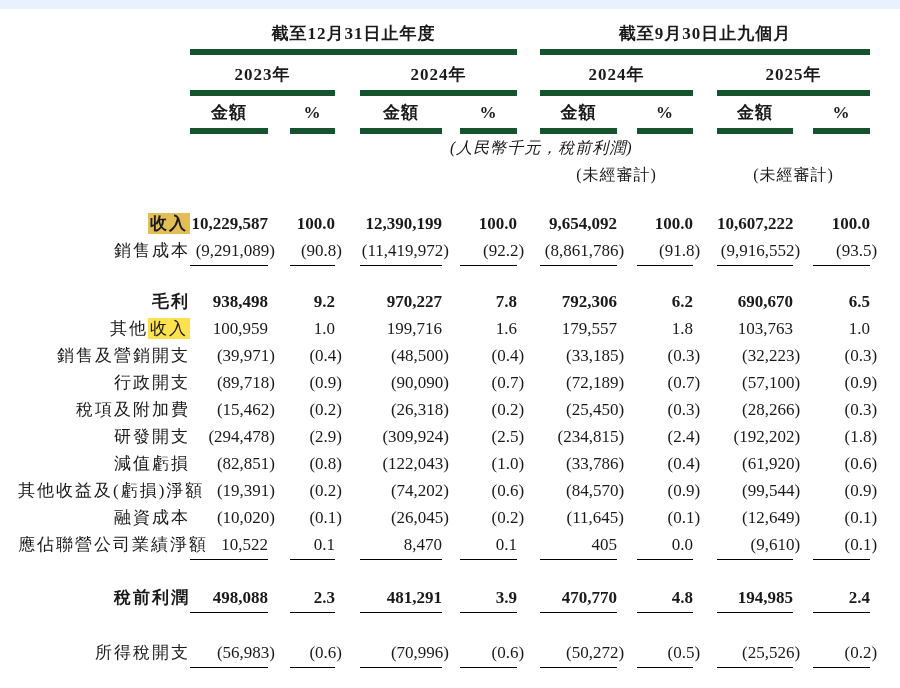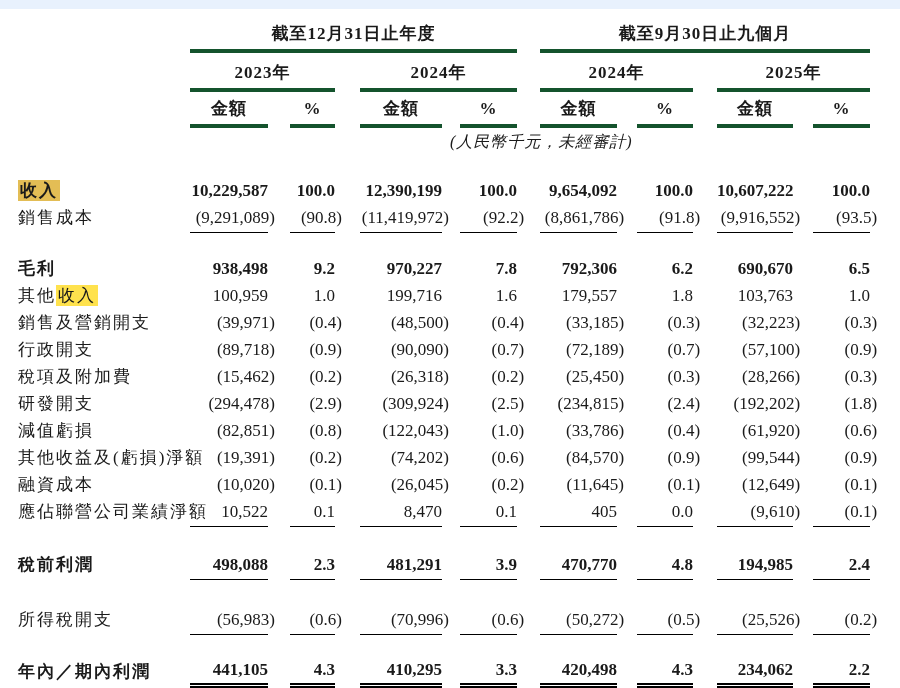--- a/index.html
+++ b/index.html
@@ -11,28 +11,28 @@
   .top-strip{position:absolute;top:0;left:0;width:900px;height:9px;background:#e8f1fd;}
   table{border-collapse:collapse;table-layout:fixed;width:852px;margin:14px 0 0 18px;}
   td{padding:0;vertical-align:bottom;font-size:17px;line-height:1.1;overflow:visible;}
   
   tr.h1 td{height:30px;}
   tr.h2 td{height:30px;}
   tr.h3 td{height:27px;margin-top:36px;}
   tr.h4 td{height:26px;}
   tr.h5 td{height:24px;}
   tr.hspace td{height:20px;}
-  .grp,.yr,.sub{font-weight:700;text-align:center;border-bottom:4px solid #14532d;padding-bottom:5px;letter-spacing:1px;white-space:nowrap;}
+  .grp,.yr,.sub{font-weight:700;text-align:center;border-bottom:6px solid #14532d;padding-bottom:5px;letter-spacing:1px;white-space:nowrap;}
   .note{font-style:italic;font-size:16px;letter-spacing:1px;margin-left:432px;white-space:nowrap;padding-bottom:3px;}
   .unaud{text-align:center;font-size:16px;letter-spacing:1px;padding-bottom:3px;white-space:nowrap;}
   
   tr.r{height:27px;}
   tr.ru{height:31px;}
   tr.b td{font-weight:700;}
-  td.lbl{text-align:left;letter-spacing:2px;white-space:nowrap;}
+  td.lbl{text-align:right;letter-spacing:2px;white-space:nowrap;}
   td.v{text-align:right;white-space:nowrap;}
   tr.u1 td.v{border-bottom:1.5px solid #000;}
   tr.u1 td.v,tr.u1 td.lbl,tr.u1 td.gap{padding-bottom:4px;}
   tr.u2 td.v{border-bottom:5px double #000;}
   tr.u2 td.v,tr.u2 td.lbl,tr.u2 td.gap{padding-bottom:3px;}
   .paren{display:inline-block;margin-right:-7px;}
   .hl-current{background:#e3bd55;padding:1px 2px;}
   .hl-match{background:#ffe24d;padding:1px 2px;}
 </style>
 </head>
@@ -89,22 +89,28 @@
       <td class="sub">金額</td>
       <td></td>
       <td class="sub">%</td>
       <td></td>
       <td class="sub">金額</td>
       <td></td>
       <td class="sub">%</td>
     </tr>
     <tr class="h4">
       <td colspan="16">
-        <div class="note">(人民幣千元，未經審計)</div>
+        <div class="note">(人民幣千元，稅前利潤)</div>
       </td>
+    </tr>
+    <tr class="h5">
+      <td colspan="9"></td>
+      <td colspan="3" class="unaud">(未經審計)</td>
+      <td></td>
+      <td colspan="3" class="unaud">(未經審計)</td>
     </tr>
     <tr class="hspace">
         <td colspan="16"></td>
       </tr>
   </thead>
   <tbody>
       <tr class="r b">
         <td class="lbl"><span class="hl-current">收入</span></td>
         <td class="v"><span>10,229,587</span></td>
         <td class="gap"></td>

